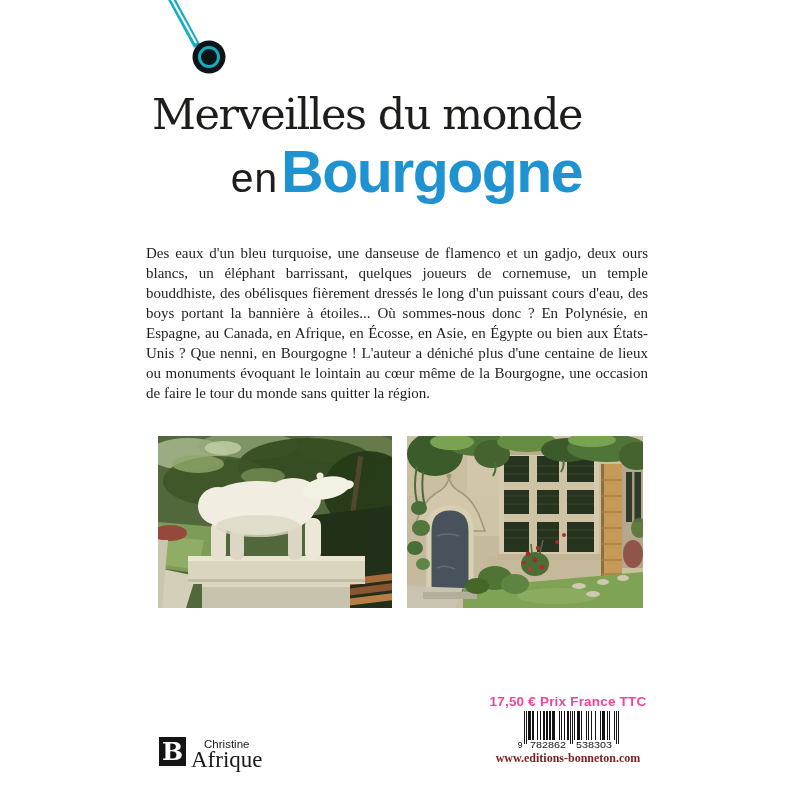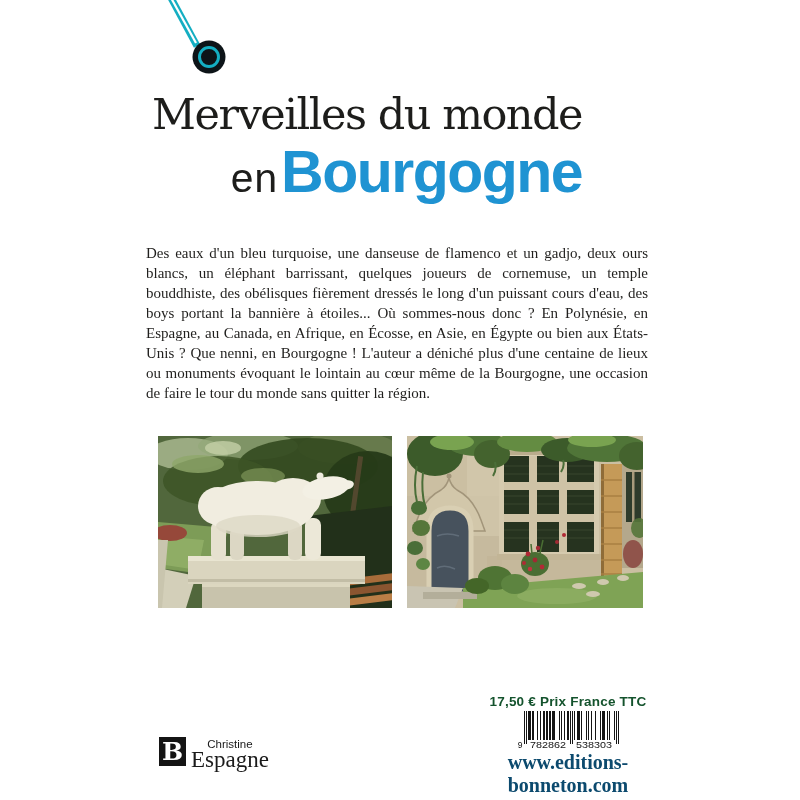--- a/index.html
+++ b/index.html
@@ -22,24 +22,24 @@
   .blurb{position:absolute;top:243px;left:146px;width:502px;margin:0;
          font-size:15px;line-height:20px;text-align:justify;color:#201f1d;}
 
   
   .photo-row{position:absolute;top:436px;left:158px;display:flex;gap:15px;}
   .photo-row svg{display:block;}
 
   
   .retail{position:absolute;left:468px;top:694px;width:200px;text-align:center;}
   .price{font-family:"Liberation Sans",sans-serif;font-weight:bold;font-size:13.5px;
-         letter-spacing:.2px;color:#14532d;}
+         letter-spacing:.2px;color:#ec4899;}
   .barcode-wrap{margin-top:2px;line-height:0;}
-  .website{font-family:"Liberation Serif",serif;font-weight:bold;font-size:20px;
-           margin-top:2px;color:#0c4a6e;}
+  .website{font-family:"Liberation Serif",serif;font-weight:bold;font-size:12px;
+           margin-top:2px;color:#7f1d1d;}
 
   
   .publisher{position:absolute;left:159px;top:737px;display:flex;align-items:flex-start;gap:5px;}
   .logo-square{width:27px;height:29px;background:#141414;color:#ffffff;
                font-family:"DejaVu Serif",serif;font-weight:bold;font-size:25px;
                display:flex;align-items:center;justify-content:center;line-height:1;}
   .pub-names{text-align:center;padding-top:2px;}
   .pub-first{font-family:"Liberation Sans",sans-serif;font-weight:normal;font-size:11.5px;
              line-height:11px;color:#1a1a1a;}
   .pub-last{font-family:"Liberation Serif",serif;font-size:23px;line-height:20px;color:#1a1a1a;}
@@ -262,17 +262,17 @@
         </svg></div>
     <div class="website">www.editions-bonneton.com</div>
   </div>
 
   <div class="publisher">
     <span class="logo-square">
       <span>B</span>
     </span>
     <span class="pub-names">
       <div class="pub-first">Christine</div>
-      <div class="pub-last">Espagne</div>
+      <div class="pub-last">Afrique</div>
     </span>
   </div>
 
 </div>
 
 </body></html>

